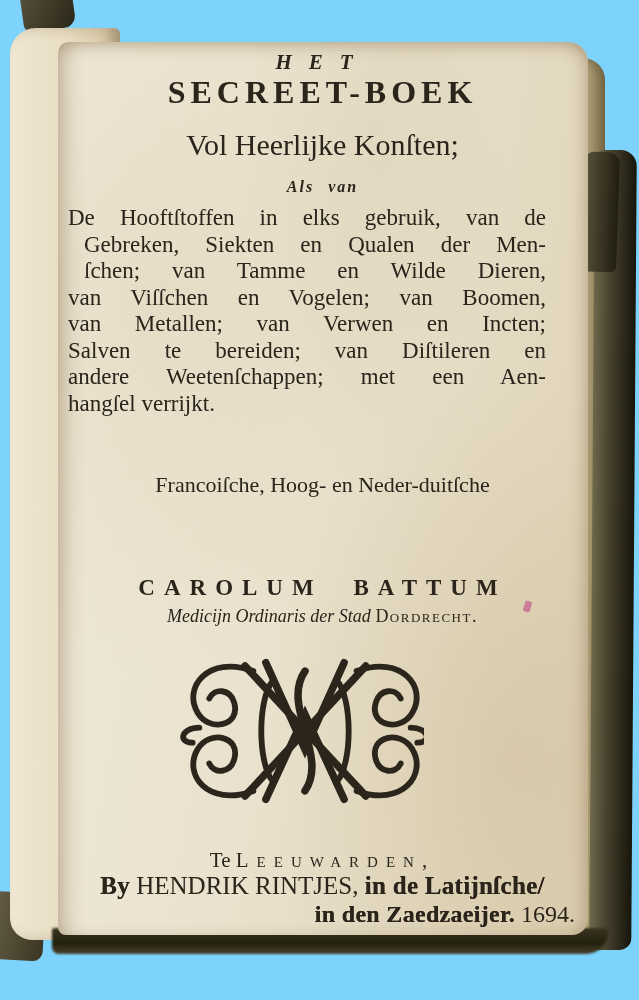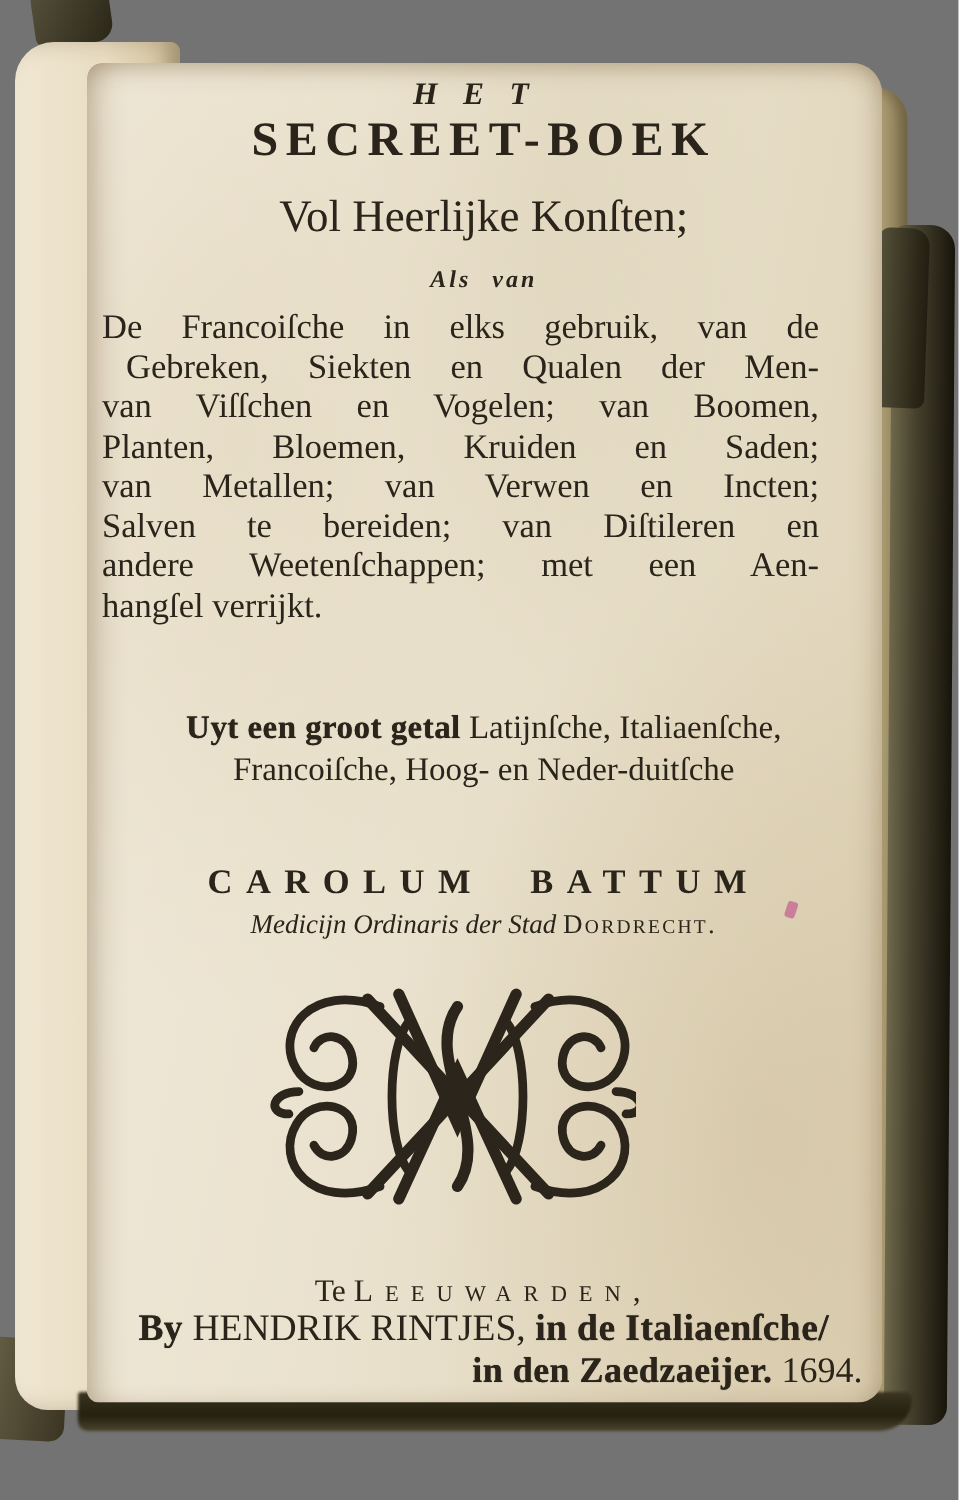--- a/index.html
+++ b/index.html
@@ -1,18 +1,18 @@
 <!DOCTYPE html>
 <html><head>
 <meta charset="utf-8">
 <style>
   html,body{margin:0;padding:0;background:#ffffff;}
   .stage{
     position:relative;width:639px;height:1000px;overflow:hidden;
-    background:#737373;
+    background:#7dd3fc;
     font-family:"Liberation Serif","DejaVu Serif",serif;
     color:#2a241b;
   }
   
   .binding-corner-tl{
     position:absolute;left:22px;top:-8px;width:52px;height:38px;
     background:linear-gradient(120deg,#55503a,#2a2617);
     border-radius:6px 10px 12px 8px;transform:rotate(-8deg);
   }
   .binding-corner-bl{
@@ -101,32 +101,31 @@
   <div class="bottom-shadow"></div>
   <div class="title-page"></div>
   <div class="pink-ink-mark"></div>
 
   <div class="t half-title">HET</div>
   <div class="t main-title">SECREET-BOEK</div>
   <div class="t subtitle">Vol Heerlijke Konſten;</div>
   <div class="t als-van">Als van</div>
 
   <div class="body-block">
-    <div class="body-line">De Francoiſche in elks gebruik, van de</div>
+    <div class="body-line">De Hooftſtoffen in elks gebruik, van de</div>
     <div class="body-line indent">Gebreken, Siekten en Qualen der Men-</div>
+    <div class="body-line indent">ſchen; van Tamme en Wilde Dieren,</div>
     <div class="body-line">van Viſſchen en Vogelen; van Boomen,</div>
-    <div class="body-line">Planten, Bloemen, Kruiden en Saden;</div>
     <div class="body-line">van Metallen; van Verwen en Incten;</div>
     <div class="body-line">Salven te bereiden; van Diſtileren en</div>
     <div class="body-line">andere Weetenſchappen; met een Aen-</div>
     <div class="body-line last">hangſel verrijkt.</div>
   </div>
 
   <div class="t source-note">
-    <div><span class="blackletter">Uyt een groot getal</span> <span>Latijnſche, Italiaenſche,</span></div>
     <div>Francoiſche, Hoog- en Neder-duitſche</div>
   </div>
 
   <div class="t author">CAROLUM BATTUM</div>
   <div class="t author-sub">
     <span>Medicijn Ordinaris der Stad</span>
     <span class="sc">Dordrecht.</span>
   </div>
 
   <div class="ornament-box">
@@ -153,20 +152,20 @@
     </svg>
   </div>
 
   <div class="t imprint1">
     <span>Te</span>
     <span class="sp">Leeuwarden,</span>
   </div>
   <div class="t imprint2">
     <span class="blackletter">By</span>
     <span>HENDRIK RINTJES,</span>
-    <span class="blackletter">in de Italiaenſche/</span>
+    <span class="blackletter">in de Latijnſche/</span>
   </div>
   <div class="t imprint3">
     <span class="blackletter">in den Zaedzaeijer.</span>
     <span>1694.</span>
   </div>
 
 </div>
 
 </body></html>

